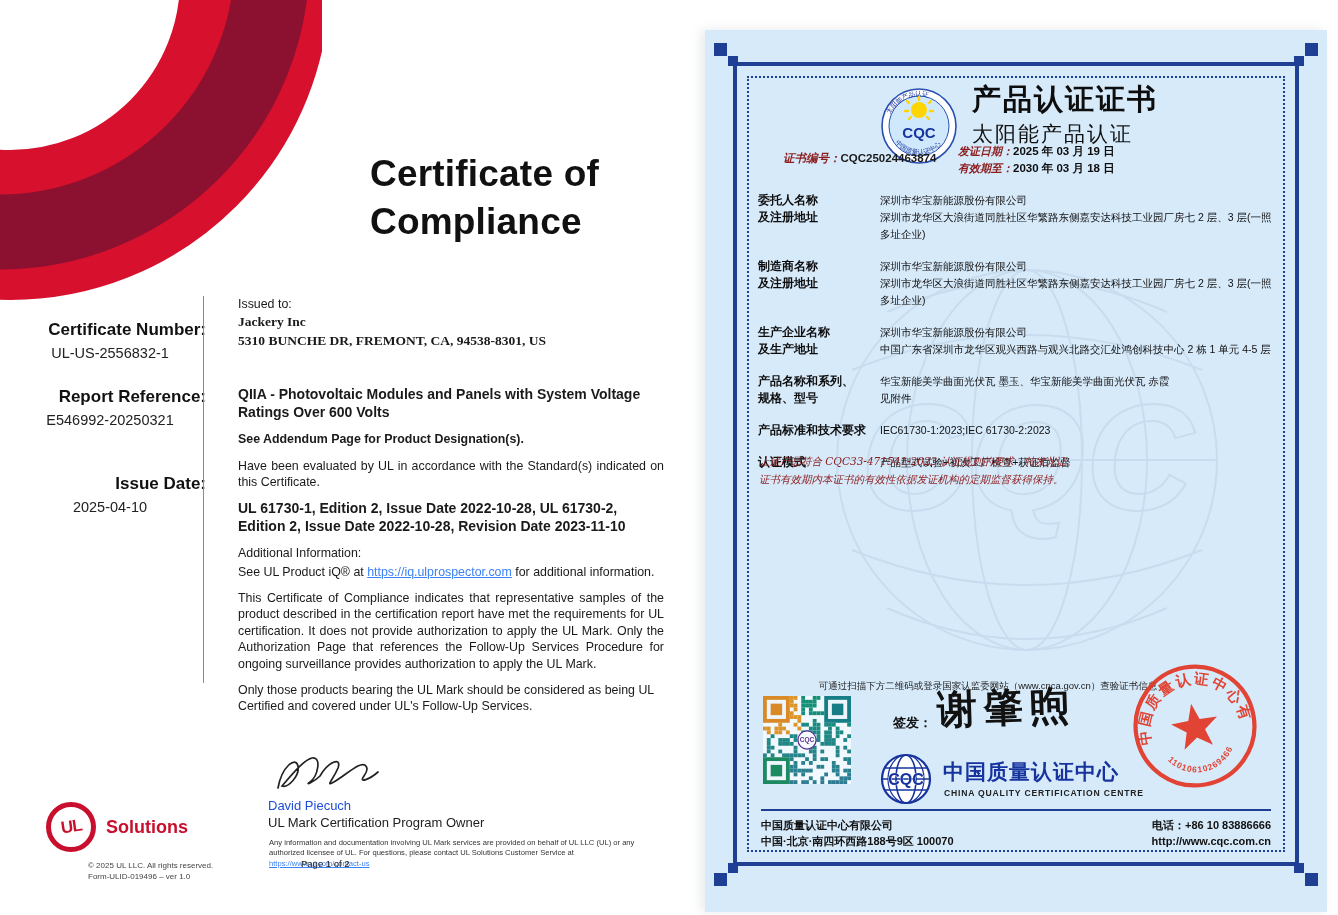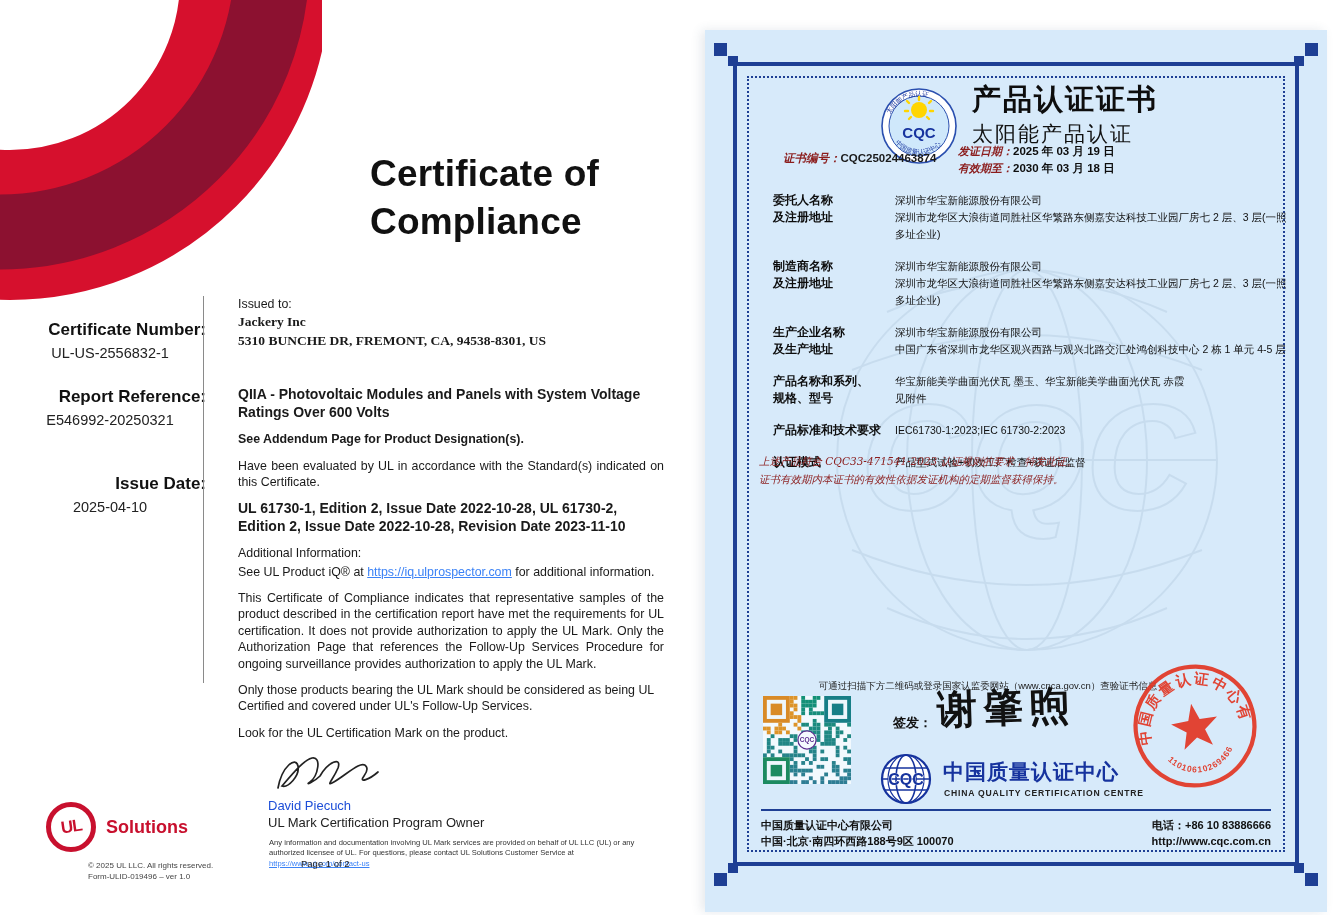--- a/index.html
+++ b/index.html
@@ -43,21 +43,21 @@
   .csq{position:absolute;background:#1e3f94;}
   .rc-content{position:absolute;left:52px;top:50px;width:518px;height:766px;}
   .wm{position:absolute;left:60px;top:160px;opacity:.5;pointer-events:none;}
   .cqc-sun{position:absolute;left:122px;top:6px;}
   .rc-title{position:absolute;left:215px;top:0px;font-size:29px;font-weight:bold;color:#0d0d0d;letter-spacing:2px;}
   .rc-subtitle{position:absolute;left:215px;top:40px;font-size:21px;color:#111;letter-spacing:2px;}
   .rc-certno{position:absolute;left:26px;top:71px;font-size:11.5px;}
   .red-lbl{color:#8b1d1d;font-weight:bold;font-family:"DejaVu Serif",serif;font-style:italic;}
   .rc-dates{position:absolute;left:201px;top:63px;font-size:11px;line-height:17px;}
   .rc-dates b{color:#0d0d0d;font-size:11.5px;}
-  .rc-fields{position:absolute;left:16px;top:112px;width:518px;}
+  .rc-fields{position:absolute;left:1px;top:112px;width:518px;}
   .frow{display:flex;margin-bottom:15px;}
   .frow .fl{width:122px;font-size:12px;font-weight:bold;color:#0d0d0d;line-height:17px;flex:none;}
   .frow .fv{flex:1;font-size:10.5px;color:#111;line-height:17px;}
   .rc-remarks{position:absolute;left:2px;top:372px;font-size:10.5px;line-height:18px;color:#8b1d1d;font-family:"DejaVu Serif",serif;font-style:italic;}
   .rc-verify{position:absolute;left:0;top:600px;width:462px;text-align:center;font-size:9.5px;color:#222;}
   .rc-qr{position:absolute;left:6px;top:616px;width:88px;height:88px;background:#f2f9fe;}
   .rc-signrow{position:absolute;left:136px;top:634px;font-size:13px;font-weight:bold;color:#111;}
   .rc-signer{position:absolute;left:180px;top:600px;font-size:40px;color:#111;font-family:"DejaVu Serif",serif;transform:rotate(-2deg);letter-spacing:6px;font-weight:600;}
   .rc-org-globe{position:absolute;left:122px;top:672px;}
   .rc-org-cn{position:absolute;left:186px;top:678px;font-size:21px;font-weight:bold;color:#16339e;letter-spacing:1px;}
@@ -102,21 +102,20 @@
       <p class="co">5310 BUNCHE DR, FREMONT, CA, 94538-8301, US</p>
       <div class="spacer"></div>
       <p class="cat">QIIA - Photovoltaic Modules and Panels with System Voltage Ratings Over 600 Volts</p>
       <p class="addendum">See Addendum Page for Product Designation(s).</p>
       <p class="just">Have been evaluated by UL in accordance with the Standard(s) indicated on this Certificate.</p>
       <p class="std">UL 61730-1, Edition 2, Issue Date 2022-10-28, UL 61730-2, Edition 2, Issue Date 2022-10-28, Revision Date 2023-11-10</p>
       <p class="tight">Additional Information:</p>
       <p><span>See UL Product iQ® at </span><a class="doc-link" href="#">https://iq.ulprospector.com</a><span> for additional information.</span></p>
       <p class="just">This Certificate of Compliance indicates that representative samples of the product described in the certification report have met the requirements for UL certification. It does not provide authorization to apply the UL Mark. Only the Authorization Page that references the Follow-Up Services Procedure for ongoing surveillance provides authorization to apply the UL Mark.</p>
       <p>Only those products bearing the UL Mark should be considered as being UL Certified and covered under UL's Follow-Up Services.</p>
-      <p>Look for the UL Certification Mark on the product.</p>
     </div>
 
     <div class="ul-sign">
       <svg class="sig-svg" width="120" height="48" viewBox="0 0 120 48">
         <path d="M6,36 C10,14 24,4 26,14 C28,24 16,36 10,34 C22,20 32,8 40,6 C50,4 46,24 38,30 C32,34 42,30 48,24 C56,10 70,4 66,16 C62,26 54,34 60,31 C68,27 78,18 86,14 C94,10 98,16 92,24 C86,32 98,27 106,20" fill="none" stroke="#222" stroke-width="1.7" stroke-linecap="round"></path>
       </svg>
       <div class="sname">David Piecuch</div>
       <div class="stitle">UL Mark Certification Program Owner</div>
     </div>
 

